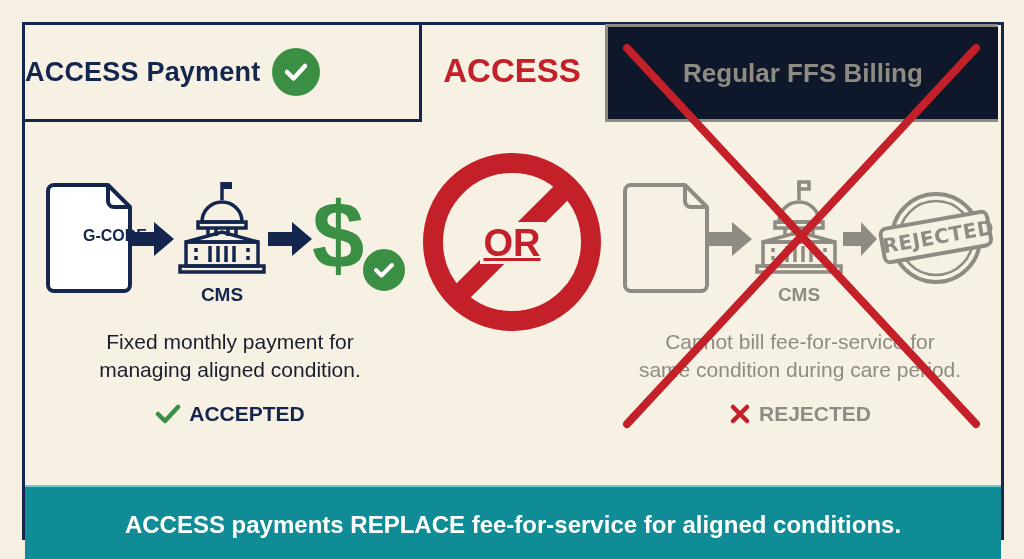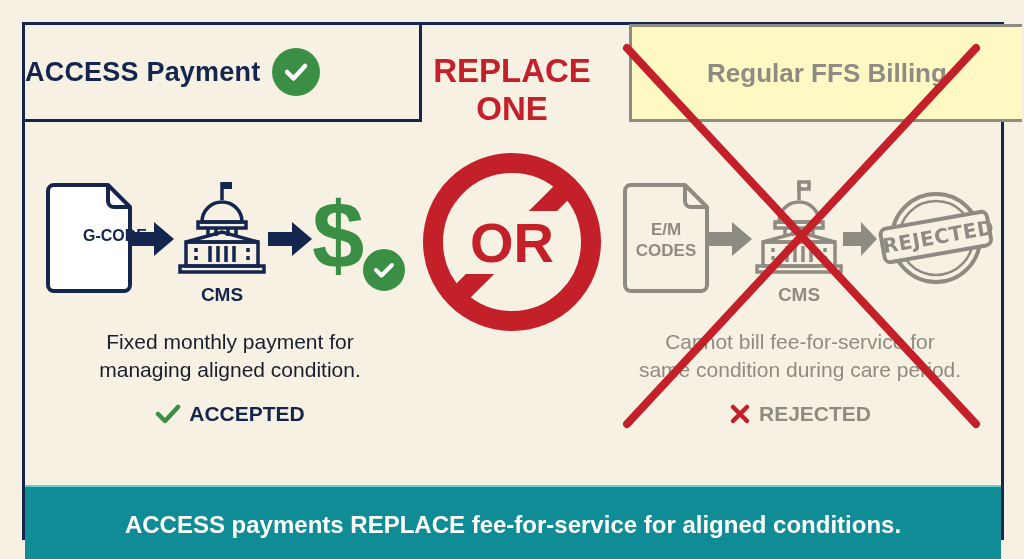--- a/index.html
+++ b/index.html
@@ -25,22 +25,22 @@
   .check-badge {
     width: 48px; height: 48px; border-radius: 50%; background: #3b8f44;
     display: flex; align-items: center; justify-content: center;
   }
   .choose {
     left: 420px; top: 52px; width: 184px; text-align: center;
     font-size: 33px; font-weight: 700; color: #c3202a; line-height: 38px;
   }
   .hdr-right {
     left: 605px; top: 24px; width: 390px; height: 92px;
-    border: 3px solid #8e8b83; border-right: none; background: #fef9c3;
-    display: flex; align-items: center; justify-content: center; margin-left: 24px;
+    border: 3px solid #8e8b83; border-right: none; background: #0f172a;
+    display: flex; align-items: center; justify-content: center;
   }
   .hdr-right-title {
     font-size: 26px; font-weight: 700; color: #8e8b83;
   }
   .caption {
     text-align: center; font-size: 21px; line-height: 28px;
   }
   .caption-left { left: 40px; top: 328px; width: 380px; color: #1a1d2b; }
   .caption-right { left: 600px; top: 328px; width: 400px; color: #8e8b83; }
   .status {
@@ -70,22 +70,21 @@
 <div class="abs hdr-left">
   <span class="hdr-left-title">ACCESS Payment</span>
   <span class="check-badge">
     <svg width="30" height="30" viewBox="0 0 30 30">
         <path d="M6 15 L12.5 21.5 L24 9" fill="none" stroke="#fff" stroke-width="4.5" stroke-linecap="round" stroke-linejoin="round"></path>
       </svg>
   </span>
 </div>
 
 <div class="abs choose">
-  <div>REPLACE</div>
-  <div>ONE</div>
+  <div>ACCESS</div>
 </div>
 
 <div class="abs hdr-right">
   <span class="hdr-right-title">Regular FFS Billing</span>
 </div>
 
 <div class="abs" style="left:46px; top:183px;">
   <svg width="86" height="110" viewBox="0 0 86 110">
     <path d="M8 2 H62 L84 24 V102 a6 6 0 0 1 -6 6 H8 a6 6 0 0 1 -6 -6 V8 a6 6 0 0 1 6 -6 Z" fill="#ffffff" stroke="#14264d" stroke-width="4" stroke-linejoin="round"></path>
     <path d="M62 2 V18 a6 6 0 0 0 6 6 H84" fill="none" stroke="#14264d" stroke-width="4" stroke-linejoin="round"></path>
@@ -148,34 +147,30 @@
       </svg>
     <span>ACCEPTED</span>
   </div>
 </div>
 
 <div class="abs" style="left:421px; top:151px;">
   <svg width="182" height="182" viewBox="0 0 182 182">
     <circle cx="91" cy="91" r="79" fill="none" stroke="#c3202a" stroke-width="20"></circle>
     <line x1="147" y1="35" x2="35" y2="147" stroke="#c3202a" stroke-width="20"></line>
   </svg>
-  <div class="abs" style="left:0; top:62px; width:182px; text-align:center; font-size:56px; font-weight:700; color:#c3202a; line-height:60px;">
+  <div class="abs" style="left:0; top:62px; width:182px; text-align:center; font-size:38px; font-weight:700; color:#c3202a; line-height:60px;text-decoration:underline;">
     <span style="background:#f7f1e3; padding:0 4px;">OR</span>
   </div>
 </div>
 
 <div class="abs" style="left:623px; top:183px;">
   <svg width="86" height="110" viewBox="0 0 86 110">
     <path d="M8 2 H62 L84 24 V102 a6 6 0 0 1 -6 6 H8 a6 6 0 0 1 -6 -6 V8 a6 6 0 0 1 6 -6 Z" fill="#f7f1e3" stroke="#8e8b83" stroke-width="4" stroke-linejoin="round"></path>
     <path d="M62 2 V18 a6 6 0 0 0 6 6 H84" fill="none" stroke="#8e8b83" stroke-width="4" stroke-linejoin="round"></path>
   </svg>
-  <div class="abs" style="left:0; top:36px; width:86px; text-align:center; font-size:17px; font-weight:700; color:#8e8b83; line-height:21px;">
-    <div>E/M</div>
-    <div>CODES</div>
-  </div>
 </div>
 
 <div class="abs" style="left:708px; top:220px;">
   <svg width="46" height="38" viewBox="0 0 46 38">
       <path d="M0 12 H24 V2 L44 19 L24 36 V26 H0 Z" fill="#8e8b83"></path>
     </svg>
 </div>
 
 <div class="abs" style="left:755px; top:180px;">
   <svg width="88" height="96" viewBox="0 0 88 96" fill="none" stroke="#8e8b83" stroke-width="3.5">

